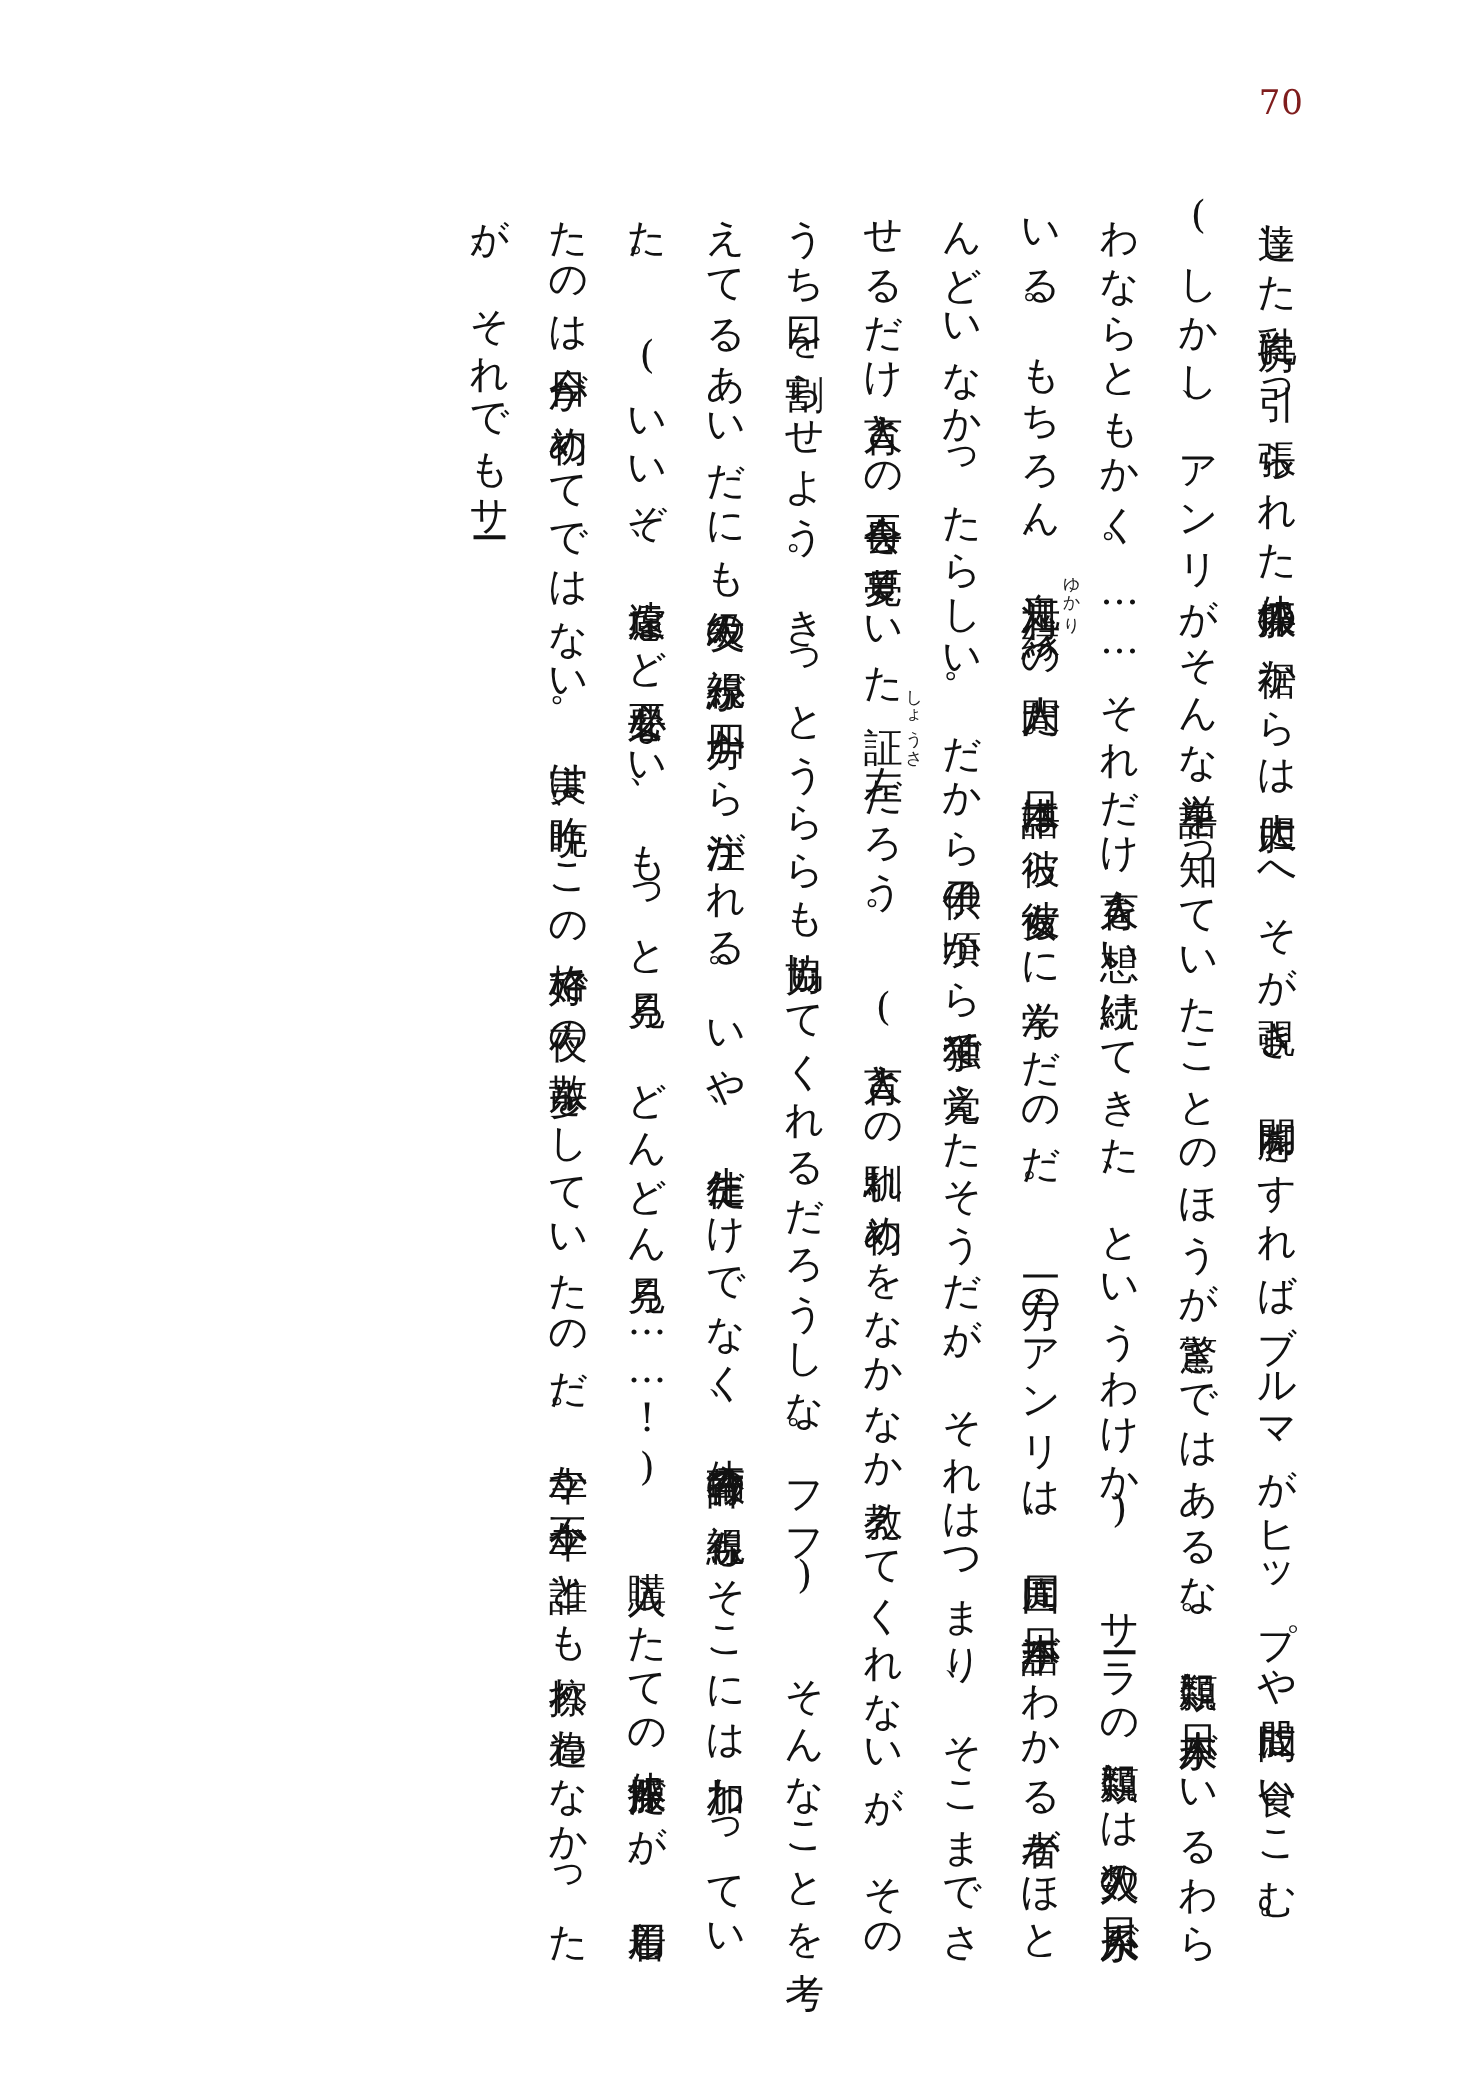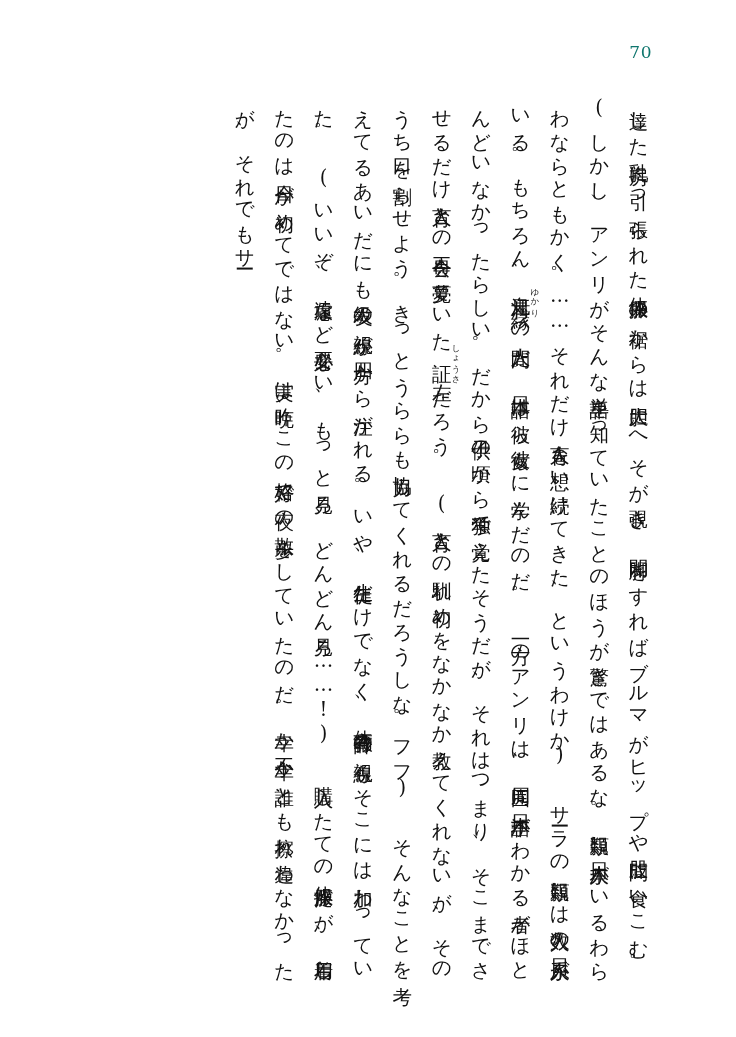--- a/index.html
+++ b/index.html
@@ -26,21 +26,21 @@
   }
 
   
   .page-number {
     position: absolute;
     top: 42px;
     right: 84px;
     font-size: 17px;
     letter-spacing: 0.5px;
     font-family: "DejaVu Serif", "Liberation Serif", serif;
-    color: #0f766e;
+    color: #7f1d1d;
   }
 
   
   .body-text {
     position: absolute;
     top: 96px;
     right: 78px;
     height: 876px;
     width: 560px;
     writing-mode: vertical-rl;

